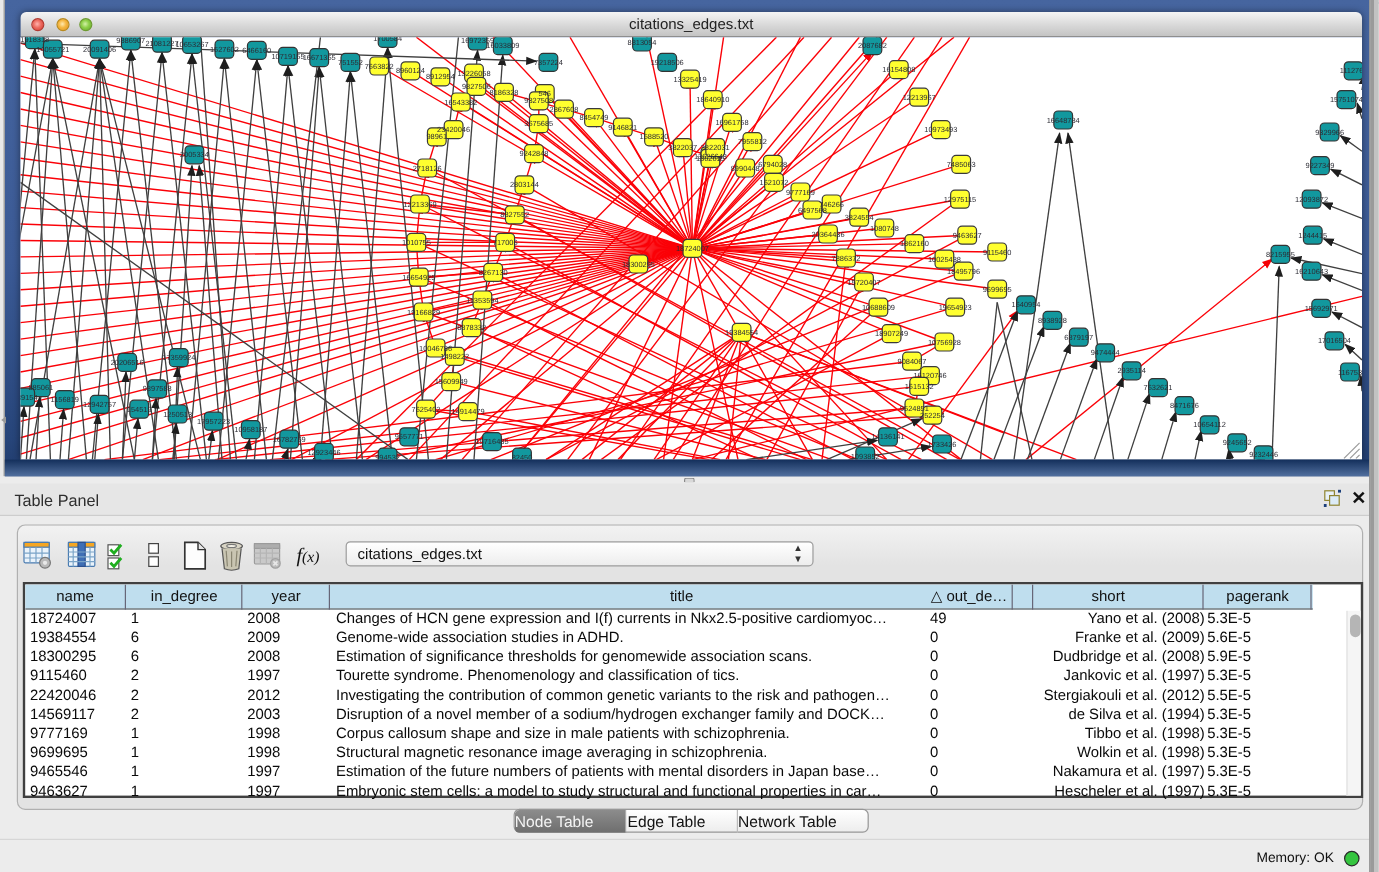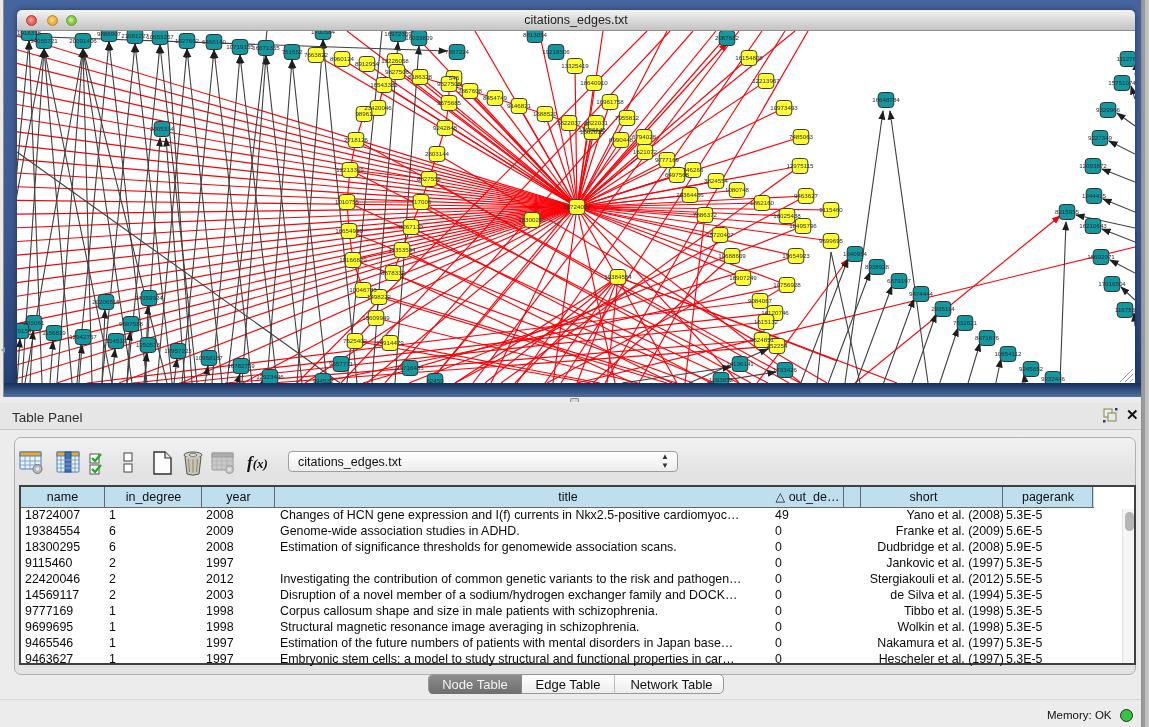--- a/index.html
+++ b/index.html
@@ -17,41 +17,41 @@
 .tl {position:absolute;top:4.5px;width:11px;height:11px;border-radius:6px}
 #tpanel {position:absolute;left:0;top:397px;width:1149px;height:330px;background:#ececec}
 #ptitle {position:absolute;left:0;top:6px;width:1141px;height:27px;background:#e6e6e6;
  border-bottom:1px solid #cdcdcd;font-size:13.5px;color:#2e2e2e;line-height:29px;padding-left:12px}
 #float {position:absolute;left:1103px;top:11px;width:15px;height:15px}
 #xbtn {position:absolute;left:1126px;top:9px;font-size:15px;font-weight:bold;color:#111}
 #cont {position:absolute;left:14px;top:40px;width:1122px;height:238px;background:linear-gradient(#f2f2f2,#e3e3e3 14%,#e3e3e3);
  border:1px solid #b0b0b0;border-radius:7px}
 .ic {position:absolute;top:450px}
 .fx {position:absolute;left:247px;top:453px;font-family:"Liberation Serif",serif;
- font-style:italic;font-weight:bold;font-size:17px;color:#111}
+ font-style:italic;font-weight:normal;font-size:17px;color:#111}
 .fx i {font-size:13px}
 #combo {position:absolute;left:288px;top:451px;width:390px;height:21px;border:1px solid #9e9e9e;
  border-radius:4px;background:linear-gradient(#fff,#ededed);font-size:12.5px;color:#111;
  line-height:20px;padding-left:9px}
 #combo span {position:absolute;right:8px;top:0;font-size:8px;color:#333;line-height:9px}
 #tbl {position:absolute;left:19px;top:485px;width:1117px;height:180px;background:#fff;
  border:2px solid #404040;overflow:hidden}
 #thead {position:absolute;left:0;top:0;height:21px;width:1073px;background:#bfdeee;
  border-bottom:1px solid #666}
 .th {position:absolute;top:0;height:21px;border-right:1px solid #667;font-size:12.5px;
  color:#111;text-align:center;line-height:21px}
 .tr {position:absolute;left:19px;width:1080px;height:16px;font-size:12.4px;color:#0a0a0a}
 .c {position:absolute;white-space:nowrap;overflow:hidden;line-height:16px}
 .c1 {left:6px;width:95px} .c2 {left:90px;width:100px} .c3 {left:187px;width:80px}
 .c4 {left:261px;width:495px} .c5 {left:756px;width:70px}
 .c6 {left:807px;width:178px;text-align:right} .c7 {left:987px;width:100px}
 #vscroll {position:absolute;left:1101px;top:22px;width:14px;height:157px;background:#f5f5f5;border-left:1px solid #e0e0e0}
 #vthumb {position:absolute;left:2px;top:3px;width:9px;height:19px;border-radius:5px;background:#b5b5b5}
 #tabs {position:absolute;left:428px;top:674px;width:296px;height:20px;border:1px solid #979797;
- border-radius:5px;background:linear-gradient(#fff,#ededed);font-size:13px;line-height:19px;text-align:center}
+ border-radius:5px;background:linear-gradient(#fff,#ededed);font-size:13px;line-height:19px;text-align:left}
 #seg1 {position:absolute;left:0;top:0;width:93px;height:19px;border-radius:4px 0 0 4px;
  background:linear-gradient(#8c8c8c,#6e6e6e);color:#f4f4f4;border-right:1px solid #8a8a8a}
 #seg2 {position:absolute;left:94px;top:0;width:90px;height:19px;color:#111}
 #seg3 {position:absolute;left:185px;top:0;width:114px;height:19px;color:#111;border-left:1px solid #bbb}
 #mem {position:absolute;left:1047px;top:709px;width:70px;text-align:left;font-size:11.5px;color:#111}
 #memdot {position:absolute;left:1120px;top:709px;width:13px;height:13px;border-radius:7px;
  background:#35c53f;border:1.5px solid #2a2a2a}
 #divline {position:absolute;left:0;top:699px;width:1141px;height:1px;background:#d6d6d6}
 </style></head><body>
 <div id="tstrip"></div>
@@ -717,20 +717,21 @@
     <span class="c c3">2008</span>
     <span class="c c4">Estimation of significance thresholds for genomewide association scans.</span>
     <span class="c c5">0</span>
     <span class="c c6">Dudbridge et al. (2008)</span>
     <span class="c c7">5.9E‑5</span>
   </div>
 <div class="tr" style="top:555px">
     <span class="c c1">9115460</span>
     <span class="c c2">2</span>
     <span class="c c3">1997</span>
+    <span class="c c4">Tourette syndrome. Phenomenology and classification of tics.</span>
     <span class="c c5">0</span>
     <span class="c c6">Jankovic et al. (1997)</span>
     <span class="c c7">5.3E‑5</span>
   </div>
 <div class="tr" style="top:571px">
     <span class="c c1">22420046</span>
     <span class="c c2">2</span>
     <span class="c c3">2012</span>
     <span class="c c4">Investigating the contribution of common genetic variants to the risk and pathogen…</span>
     <span class="c c5">0</span>

